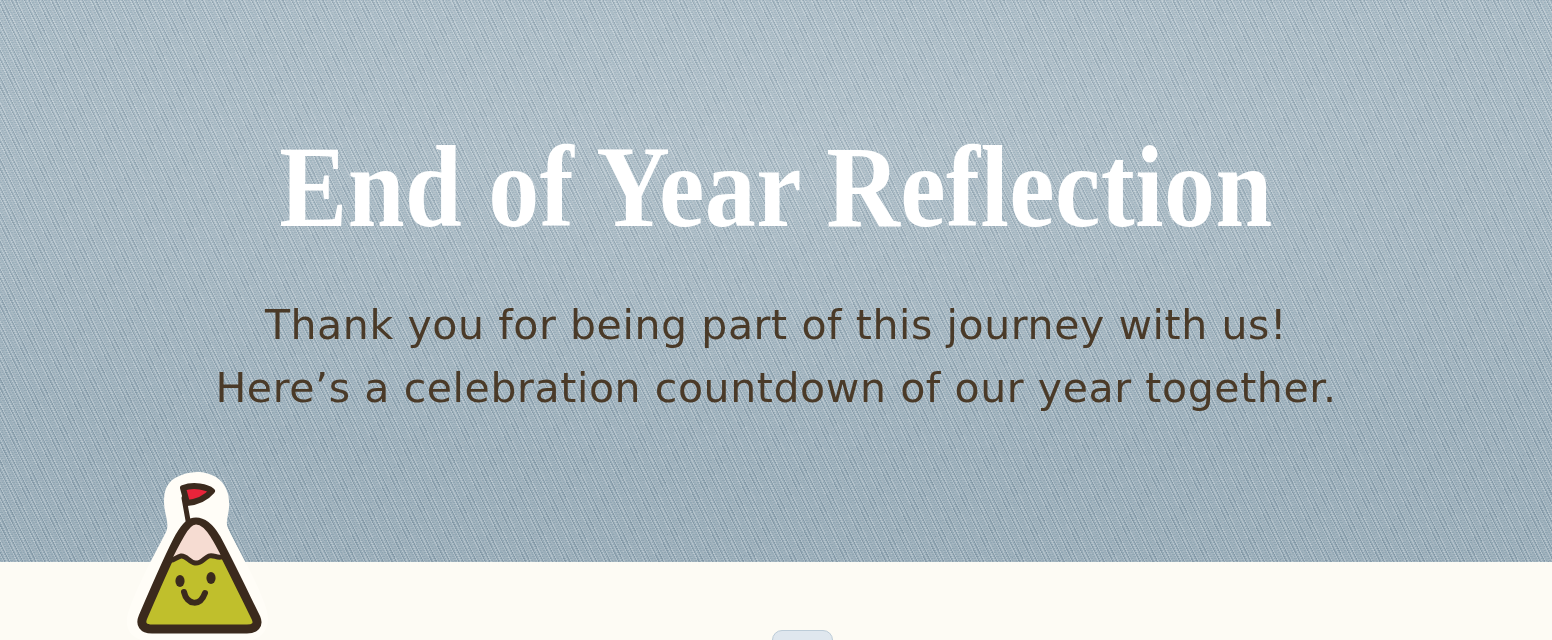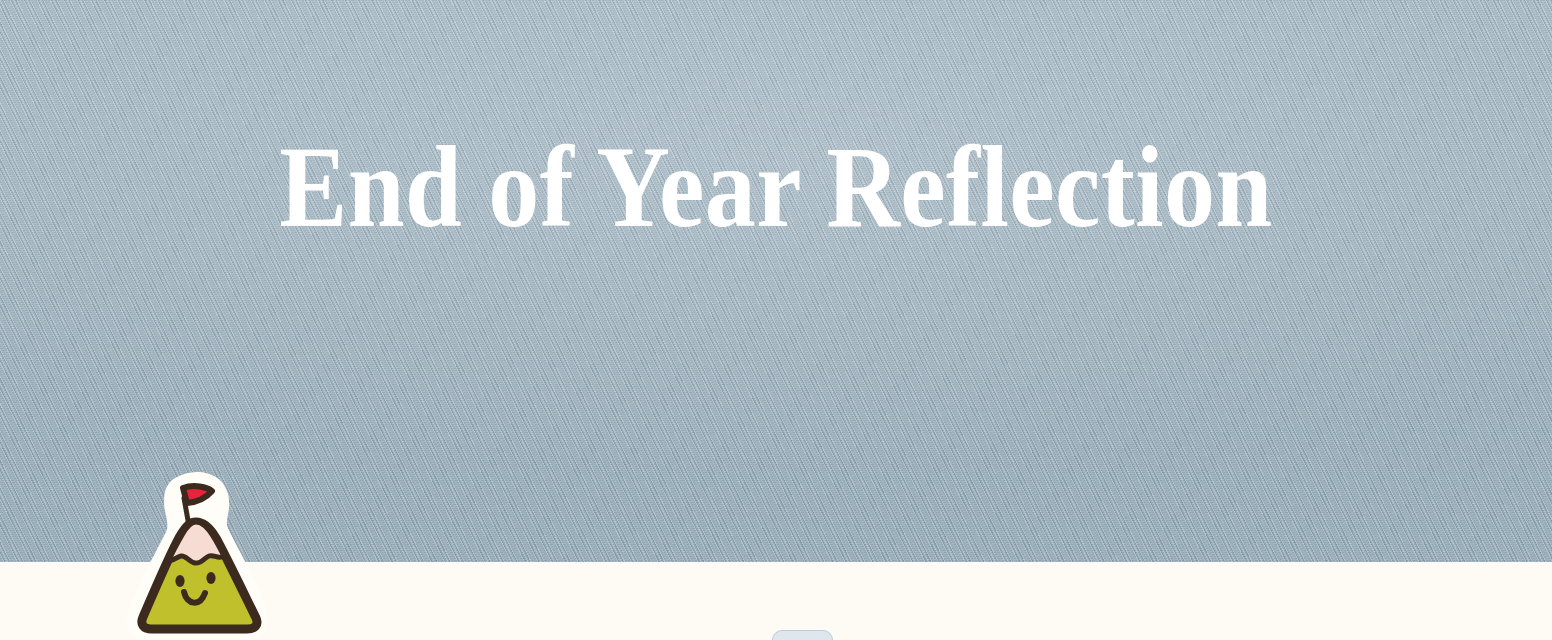--- a/index.html
+++ b/index.html
@@ -143,20 +143,24 @@
 
 <div id="page">
 
   <div class="hero">
     <div class="hero-weave"></div>
     <div class="hero-sheen"></div>
   </div>
 
   <div class="headline">End of Year Reflection</div>
 
+  <div class="subtitle">
+    <span class="line">Thank you for being part of this journey with us!</span>
+    <span class="line">Here’s a celebration countdown of our year together.</span>
+  </div>
 
   <div class="panel"></div>
 
   <div class="bottom-pill"></div>
 
   <div class="sticker">
     <svg width="172" height="182" viewBox="0 0 172 182" xmlns="http://www.w3.org/2000/svg">
 
       <path d="M63 16 C83 4 111 10 116 32 C120 50 112 58 116 66
                C124 84 146 120 154 146 C161 168 148 180 126 180

